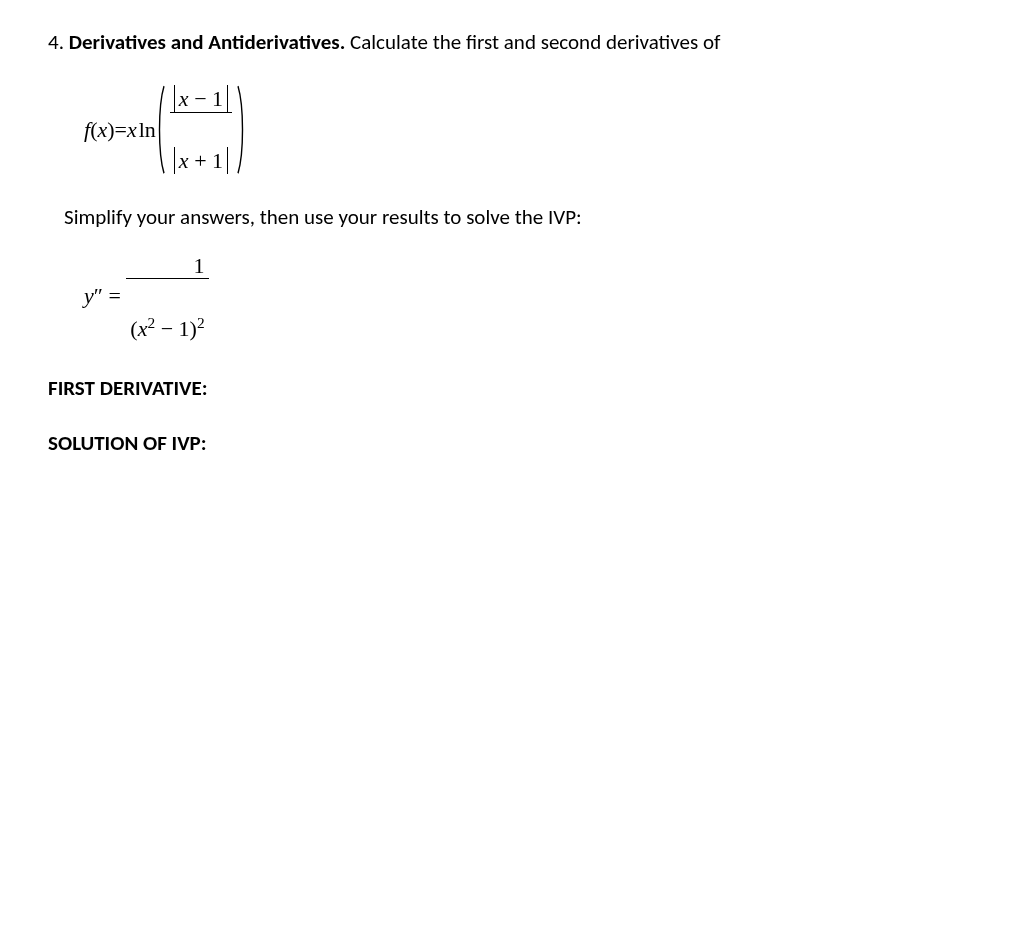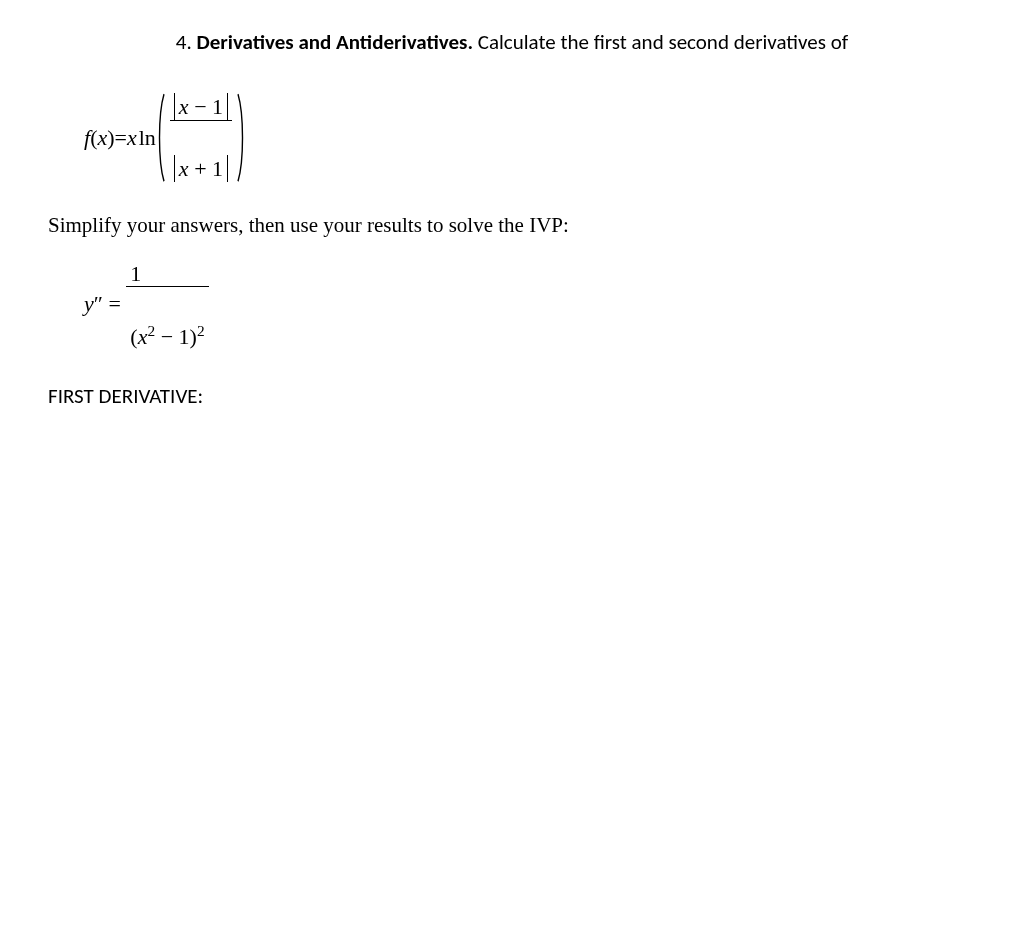--- a/index.html
+++ b/index.html
@@ -10,22 +10,21 @@
     background: #ffffff;
     font-family: Calibri, "Segoe UI", Arial, sans-serif;
     color: #000000;
   }
   .page {
     padding: 28px 48px 0 48px;
     font-size: 21px;
     line-height: 1.4;
   }
   .problem-heading {
-    margin-bottom: 34px;
-    text-align: center;
+    margin-bottom: 26px;
   }
   .problem-heading .num {
     display: inline;
   }
   .problem-heading .bold {
     font-weight: 700;
   }
   .equation-block {
     margin: 14px 0 26px 36px;
     font-family: "Cambria Math", "Times New Roman", serif;
@@ -33,21 +32,21 @@
     font-size: 22px;
     display: flex;
     align-items: center;
     min-height: 70px;
   }
   .frac {
     display: inline-flex;
     flex-direction: column;
     vertical-align: middle;
     font-style: italic;
-    text-align: left;
+    text-align: right;
     line-height: 1.1;
     gap: 36px;
   }
   .frac .num, .frac .den {
     padding: 0 4px;
     white-space: nowrap;
   }
   .frac .num { border-bottom: 1.4px solid #000; }
   .abs {
     position: relative;
@@ -73,36 +72,35 @@
     position: absolute;
     top: 0;
     bottom: 0;
     height: 100%;
   }
   .bigparen .content {
     display: inline-block;
     padding: 0 12px;
   }
   .instruction {
-    margin: 0 0 22px 0;
-    font-family: Liberation Serif, serif;
+    margin: 0 0 22px 16px;
   }
   .ivp-row {
     display: flex;
     align-items: center;
     gap: 70px;
     margin: 10px 0 32px 36px;
     font-family: "Cambria Math", "Times New Roman", serif;
     font-style: italic;
     font-size: 22px;
     min-height: 66px;
   }
   .sup { font-size: 0.7em; vertical-align: super; font-style: normal; }
   .section-label {
-    font-weight: 400;
+    font-weight: 700;
     margin: 0 0 26px 0;
   }
   .upright { font-style: normal; }
 </style>
 </head>
 <body>
 
 <div class="page">
 
   <div class="problem-heading">
@@ -146,14 +144,15 @@
       <span class="frac" style="vertical-align:middle">
         <span class="num upright">1</span>
         <span class="den">
           <span class="upright">(</span><span>x</span><span class="sup">2</span><span class="upright"> − </span><span class="upright">1</span><span class="upright">)</span><span class="sup">2</span>
         </span>
       </span>
     </span>
   </div>
 
   <div class="section-label">FIRST DERIVATIVE:</div>
+  <div class="section-label">SOLUTION OF IVP:</div>
 
 </div>
 
 </body></html>

